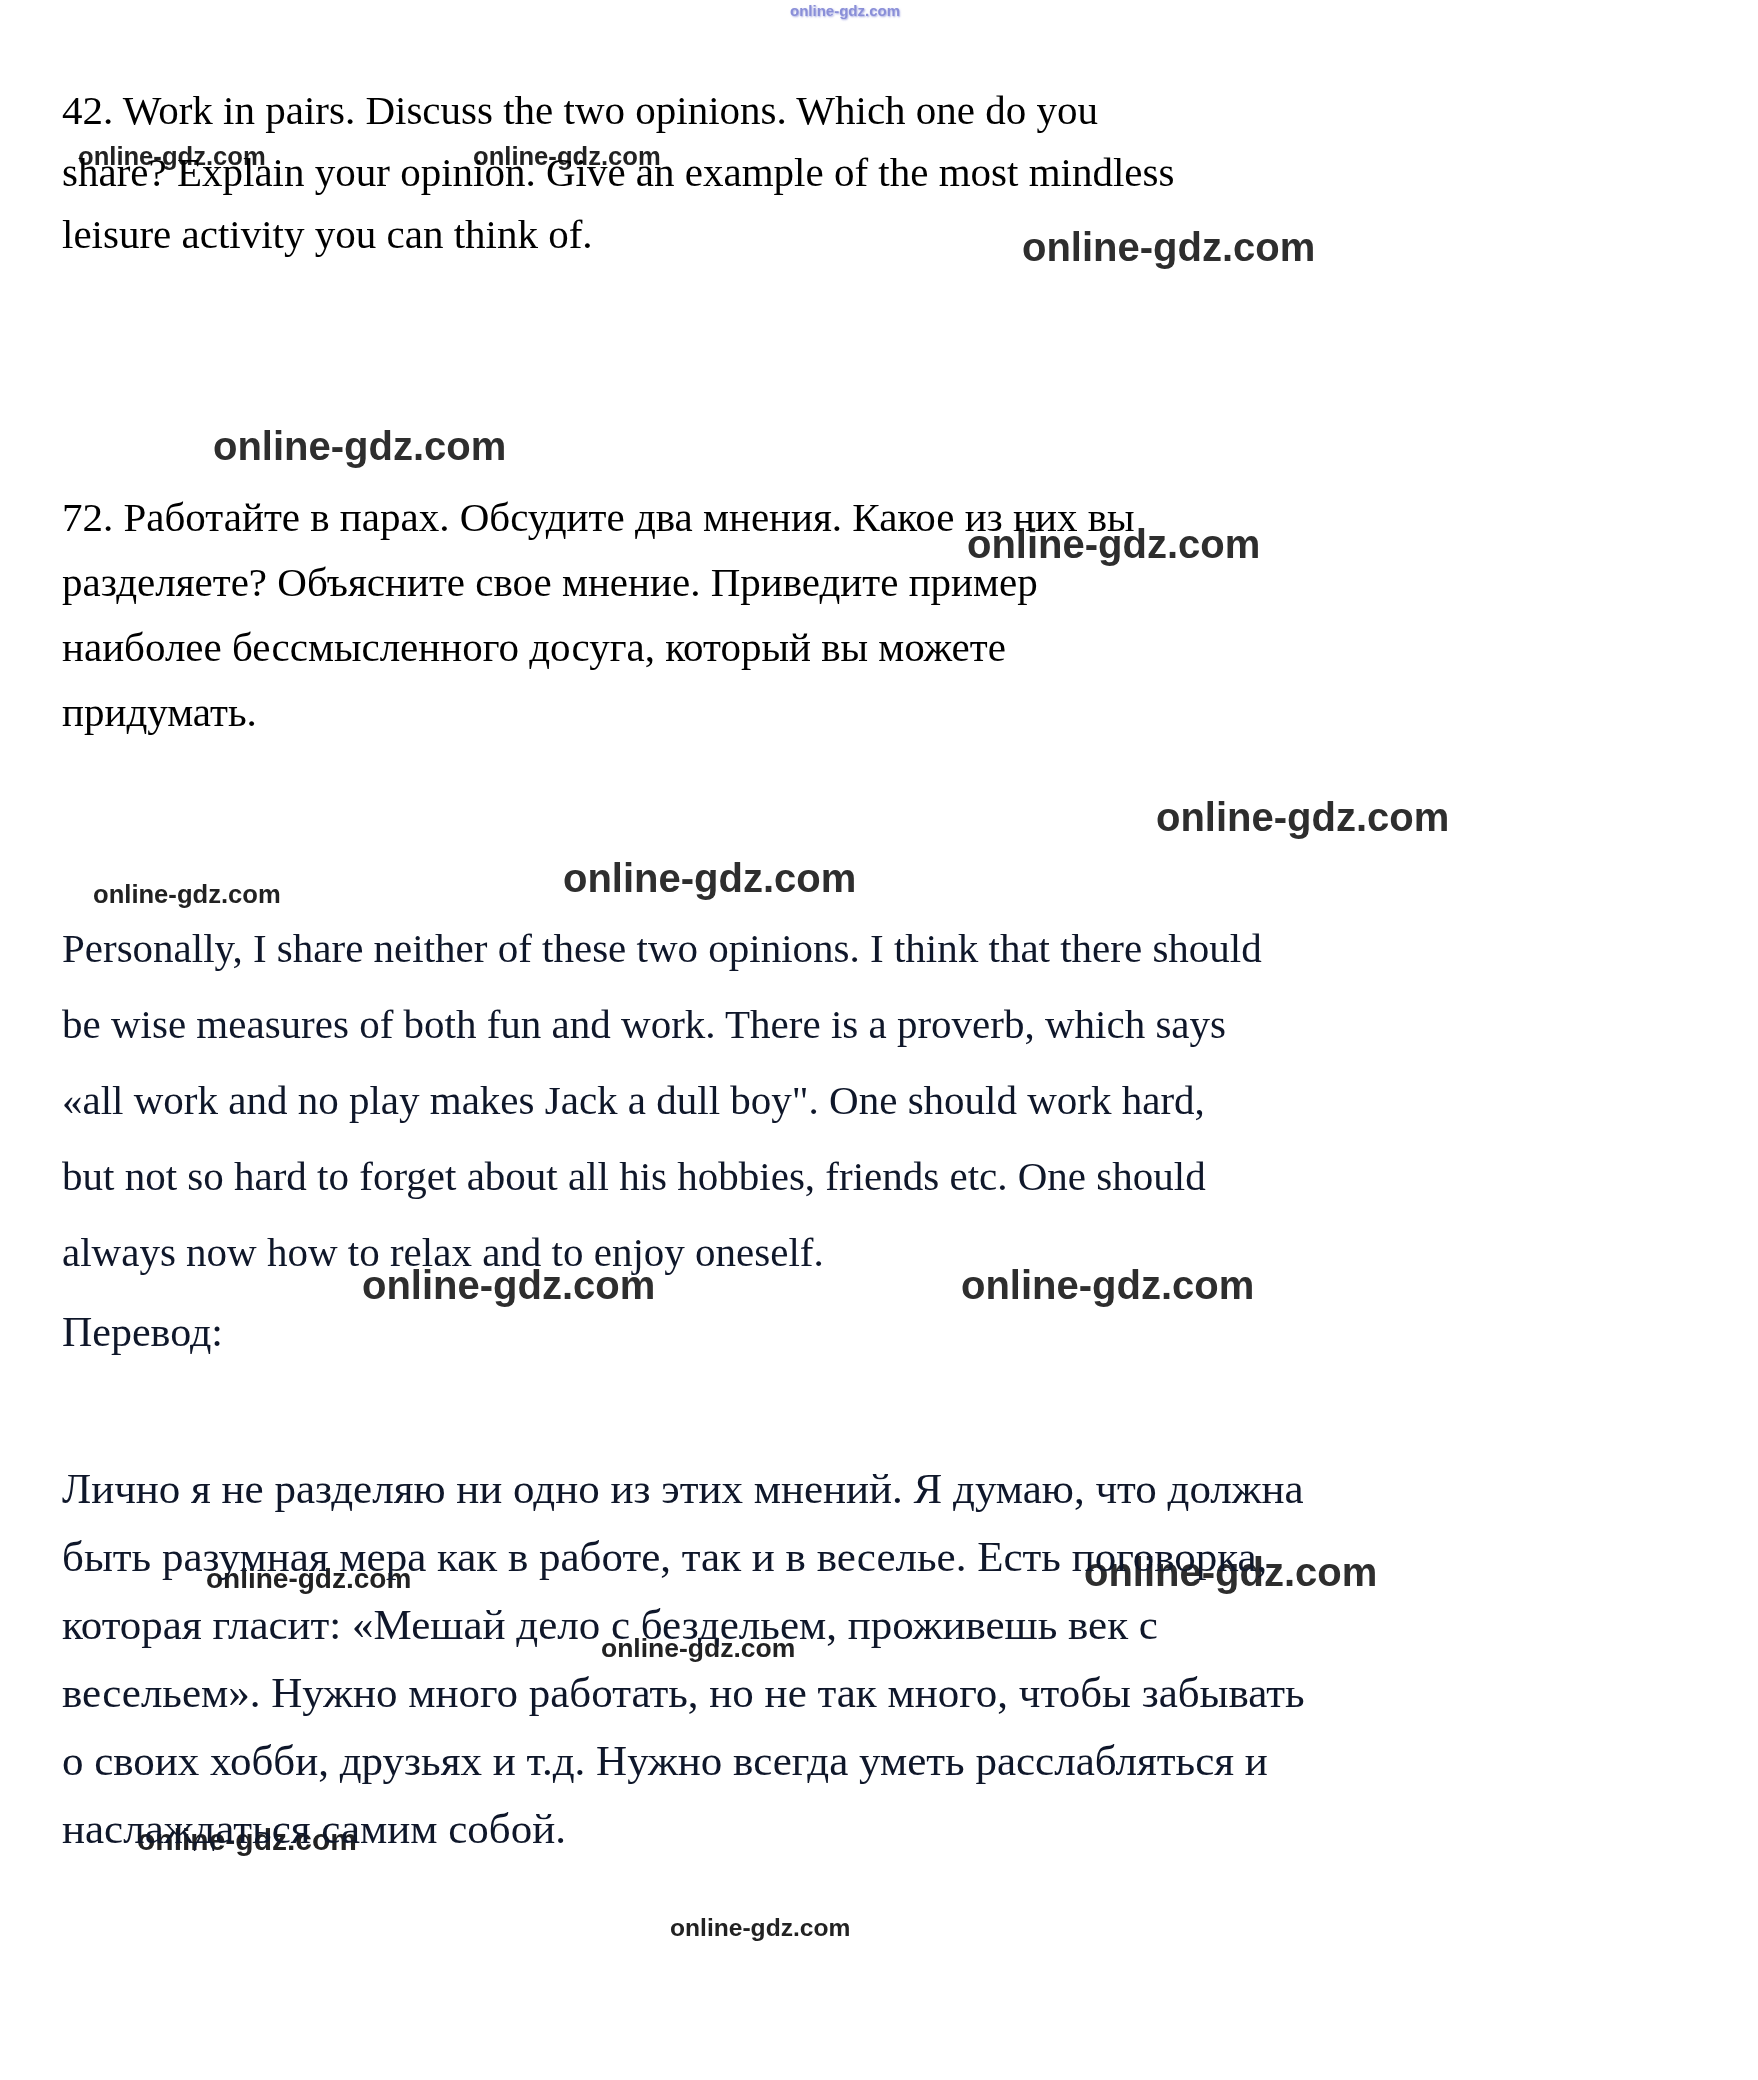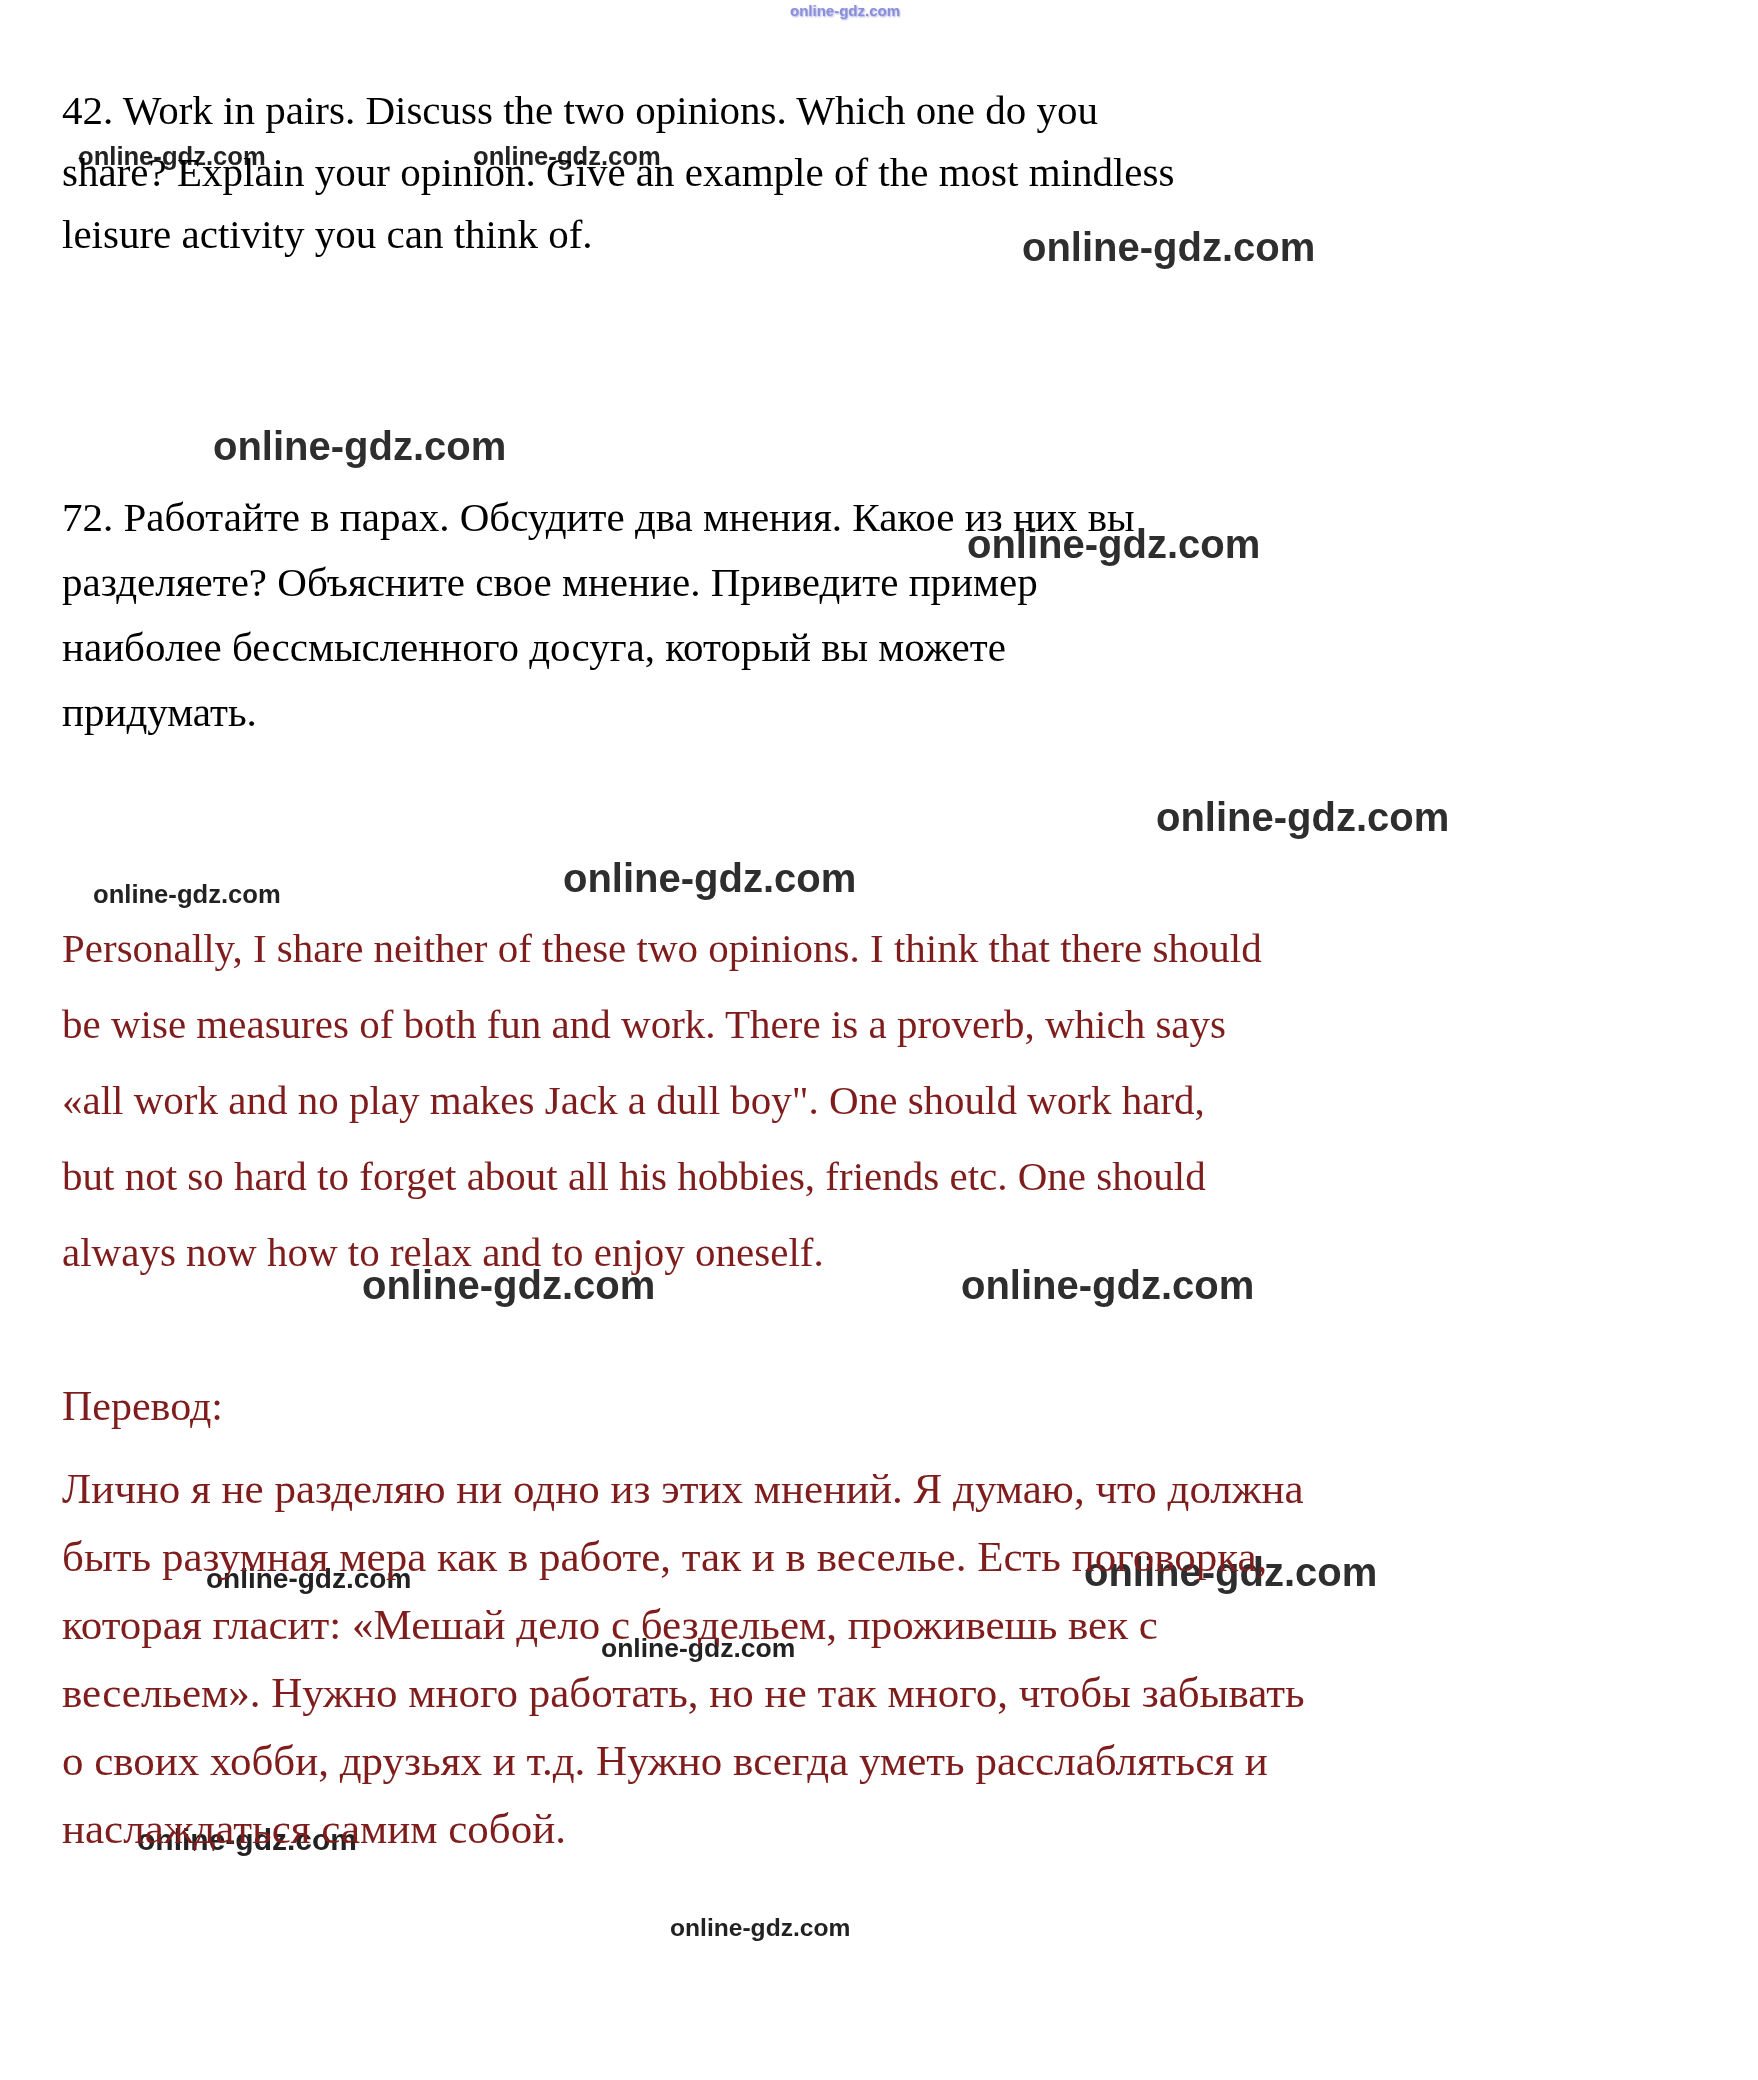--- a/index.html
+++ b/index.html
@@ -36,31 +36,31 @@
     width: 1647px;
     font-size: 41px;
     line-height: 65px;
   }
   .para {
     position: absolute;
     left: 62px;
     margin: 0;
     white-space: pre-line;
     font-weight: normal;
-    color: #7f1d1d;
+    color: #0f172a;
     z-index: 2;
   }
   #answer-en {
     top: 910px;
     width: 1647px;
     font-size: 41px;
     line-height: 76px;
   }
   #translation-label {
-    top: 1378px;
+    top: 1304px;
     font-size: 42px;
     line-height: 57px;
   }
   #translation-ru {
     top: 1455px;
     width: 1666px;
     font-size: 43px;
     line-height: 68px;
   }
   .wm {

